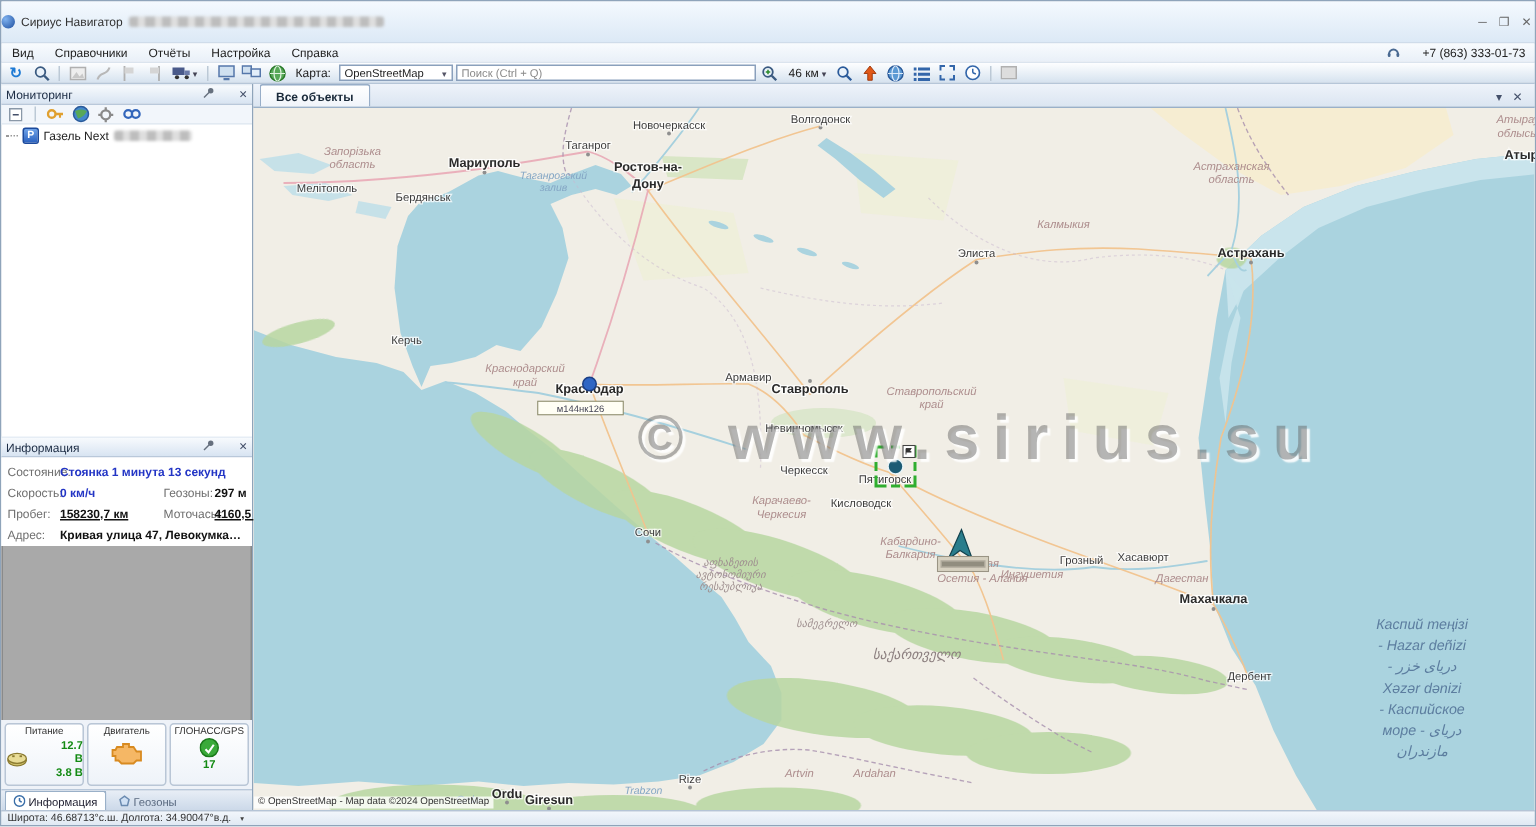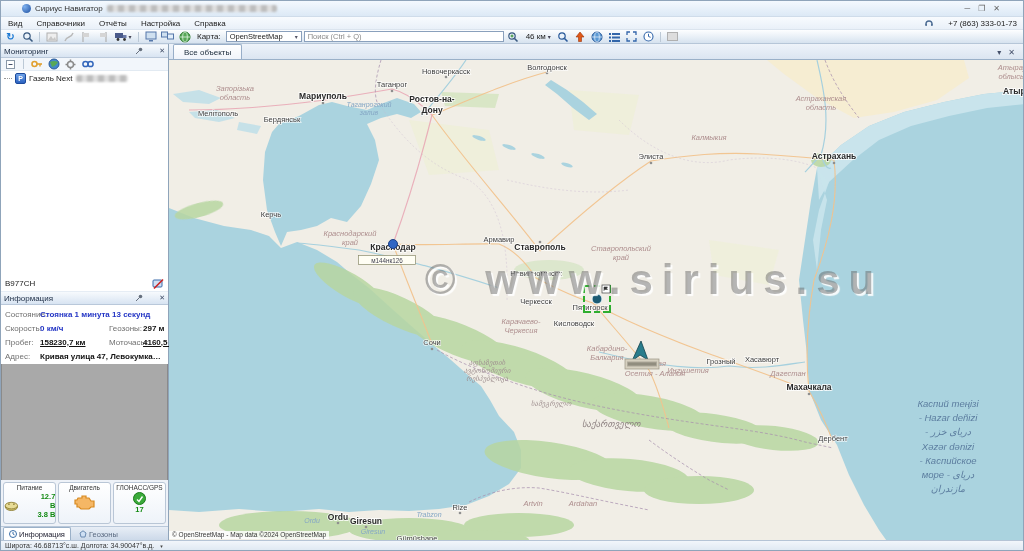--- a/index.html
+++ b/index.html
@@ -1,19 +1,19 @@
 <!DOCTYPE html>
 <html><head>
 <meta charset="utf-8">
 <style>
   *{margin:0;padding:0;box-sizing:border-box}
   html,body{width:1024px;height:551px;overflow:hidden;font-family:"Liberation Sans",sans-serif;background:#e8eef5}
   .app{width:1024px;height:551px;display:flex;flex-direction:column;border:1px solid #8fa4ba;background:#fff}
   
-  .titlebar{height:16px;background:linear-gradient(#f4f9fe,#dce9f6);display:flex;align-items:center;padding:0 21px;gap:4px;border-bottom:1px solid #cfdcea;flex:none}
+  .titlebar{height:28px;background:linear-gradient(#f4f9fe,#dce9f6);display:flex;align-items:center;padding:0 0;gap:4px;border-bottom:1px solid #cfdcea;flex:none}
   .appicon{width:9px;height:9px;border-radius:50%;background:radial-gradient(circle at 30% 30%,#7fb2f0,#1d4e9e);flex:none}
   .title{font-size:8px;color:#333;white-space:nowrap}
   .blurred{display:inline-block;height:7px;border-radius:2px;background:repeating-linear-gradient(90deg,#bdbdbd 0 6px,#dedede 6px 11px);filter:blur(1.2px)}
   .winbtns{margin-left:auto;display:flex;gap:8px;padding-right:2px}
   .winbtns span{font-size:8px;color:#666;line-height:10px}
   
   .menubar{height:13px;background:linear-gradient(#f8fbfe,#e9f0f8);display:flex;align-items:center;border-bottom:1px solid #dbe4ee;flex:none}
   .mi{font-size:8px;color:#222;padding:0 7px;height:100%;display:flex;align-items:center;cursor:default}
   .phone{margin-left:auto;display:flex;align-items:center;gap:14px;padding-right:6px;font-size:8px;color:#222}
   
@@ -56,21 +56,21 @@
   .stats{height:46px;flex:none;display:flex;gap:2px;padding:2px;background:#eef2f8}
   .sbox{flex:1;border:1px solid #b9c6d6;border-radius:3px;background:linear-gradient(#ffffff,#eef3f9);display:flex;flex-direction:column;align-items:center;font-size:6.5px;color:#333;padding-top:1px;overflow:hidden}
   .srow{display:flex;align-items:center;gap:17px;margin-top:1px}
   .gval{font-size:7.5px;font-weight:bold;color:#138a13;text-align:right;line-height:9px}
   .btabs{height:14px;flex:none;display:flex;align-items:flex-end;background:linear-gradient(#e8eef6,#ccd9e9);border-top:1px solid #b9c8da;padding-left:2px;gap:2px}
   .btab{height:13px;display:flex;align-items:center;gap:2px;padding:0 5px;font-size:7.5px;color:#223;background:#fff;border:1px solid #9ab0c8;border-bottom:0;border-radius:2px 2px 0 0}
   .btab.inactive{background:transparent;border-color:transparent;color:#5a6a80}
   
   .mapwrap{flex:1;display:flex;flex-direction:column;min-width:0}
   .maptabs{height:16px;flex:none;background:linear-gradient(#eef3fa,#dbe5f1);border-bottom:1px solid #9ab0c8;display:flex;align-items:flex-end;padding:0 4px}
-  .mtab{height:15px;background:linear-gradient(#ffffff,#f0f4fa);border:1px solid #98aec8;border-bottom:0;border-radius:2px 2px 0 0;font-size:8px;font-weight:normal;color:#1a2a3a;display:flex;align-items:center;padding:0 10px}
+  .mtab{height:15px;background:linear-gradient(#ffffff,#f0f4fa);border:1px solid #98aec8;border-bottom:0;border-radius:2px 2px 0 0;font-size:8px;font-weight:bold;color:#1a2a3a;display:flex;align-items:center;padding:0 10px}
   .mtabctrl{margin-left:auto;display:flex;gap:7px;padding:0 4px 2px 0;font-size:8px;color:#44506a}
   .map{flex:1;position:relative;overflow:hidden;background:#f1eee6}
   .map svg{position:absolute;left:0;top:0}
   .wm{position:absolute;left:120px;top:196px;width:730px;text-align:center;font-size:42px;font-weight:bold;letter-spacing:9px;color:rgba(100,100,100,0.48);text-shadow:2px 2px 1px rgba(255,255,255,0.9);white-space:nowrap;pointer-events:none}
   .attr{position:absolute;left:0;bottom:1px;background:rgba(255,255,255,0.8);font-size:6.5px;color:#333;padding:0 3px;line-height:8px}
   
   text{font-family:"Liberation Sans",sans-serif}
   .lbl{text-anchor:middle}
   .c{font-size:7.5px;fill:#3c3c3c;paint-order:stroke;stroke:rgba(255,255,255,.75);stroke-width:1.6px}
   .cb{font-size:8.5px;font-weight:bold;fill:#2a2a2a;paint-order:stroke;stroke:rgba(255,255,255,.8);stroke-width:1.8px}
@@ -292,28 +292,20 @@
             </svg>
           </div>
       </div>
       <div class="tree">
         <span class="dots"></span>
         <span class="vstate">P</span>
         <span>Газель Next</span>
         <span class="blurred" style="width:52px;height:7px"></span>
       </div>
       <div class="spacer"></div>
-      <div class="platerow">
-        <span>В977СН</span>
-        <span class="sp" style="flex:1"></span>
-        <svg width="12" height="12" viewBox="0 0 12 12">
-            <rect x="1" y="2" width="9" height="7" rx="1" fill="#cfe0f4" stroke="#3a6aaa"></rect>
-            <line x1="2" y1="10.5" x2="11" y2="1.5" stroke="#cc2222" stroke-width="1.6"></line>
-          </svg>
-      </div>
       <div class="phdr">
         <span>Информация</span>
         <span class="sp"></span>
         <span class="pbtn"><svg width="8" height="8" viewBox="0 0 8 8">
               <circle cx="5.5" cy="2.5" r="1.8" fill="#66707e"></circle>
               <line x1="4.5" y1="3.5" x2="1" y2="7" stroke="#66707e" stroke-width="1"></line>
             </svg></span>
         <span class="pbtn">✕</span>
       </div>
       <div class="inforows">

